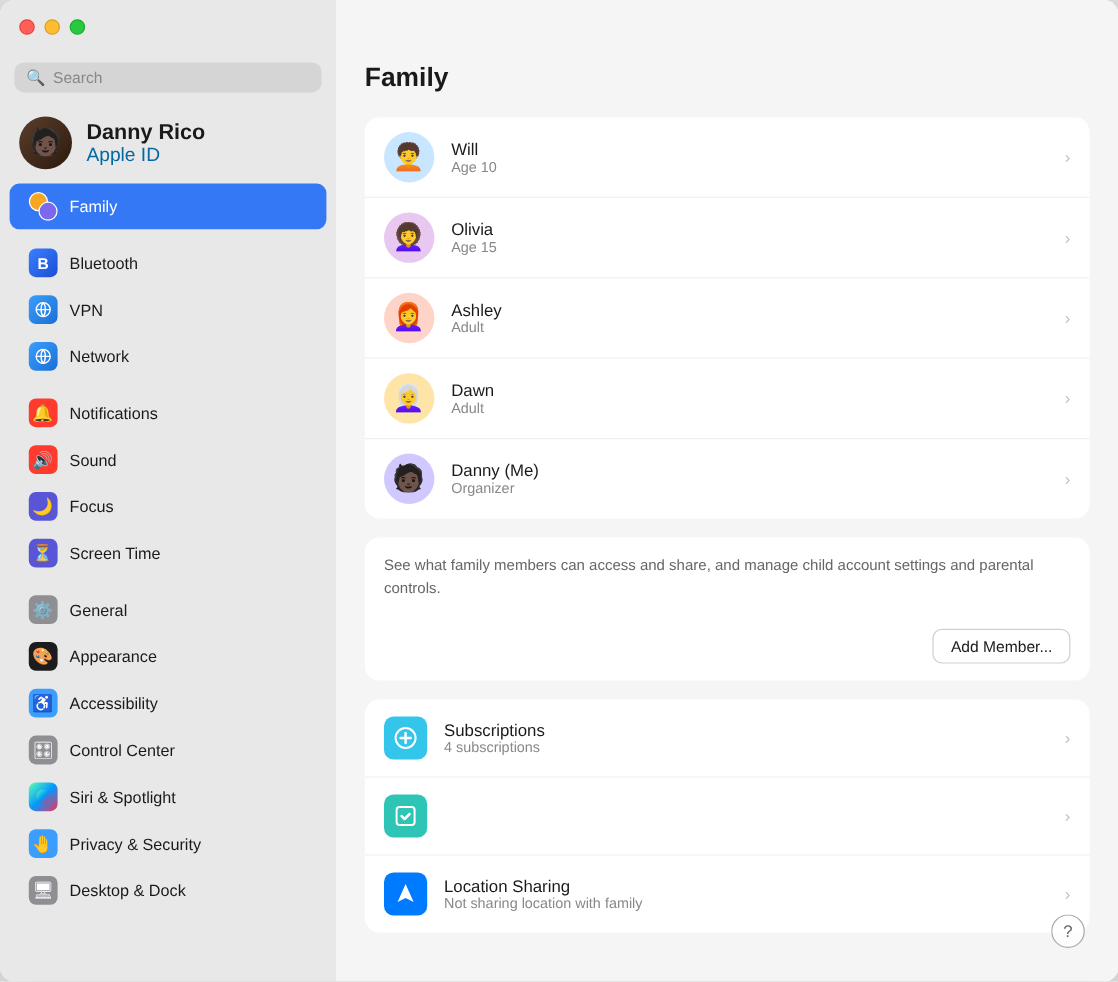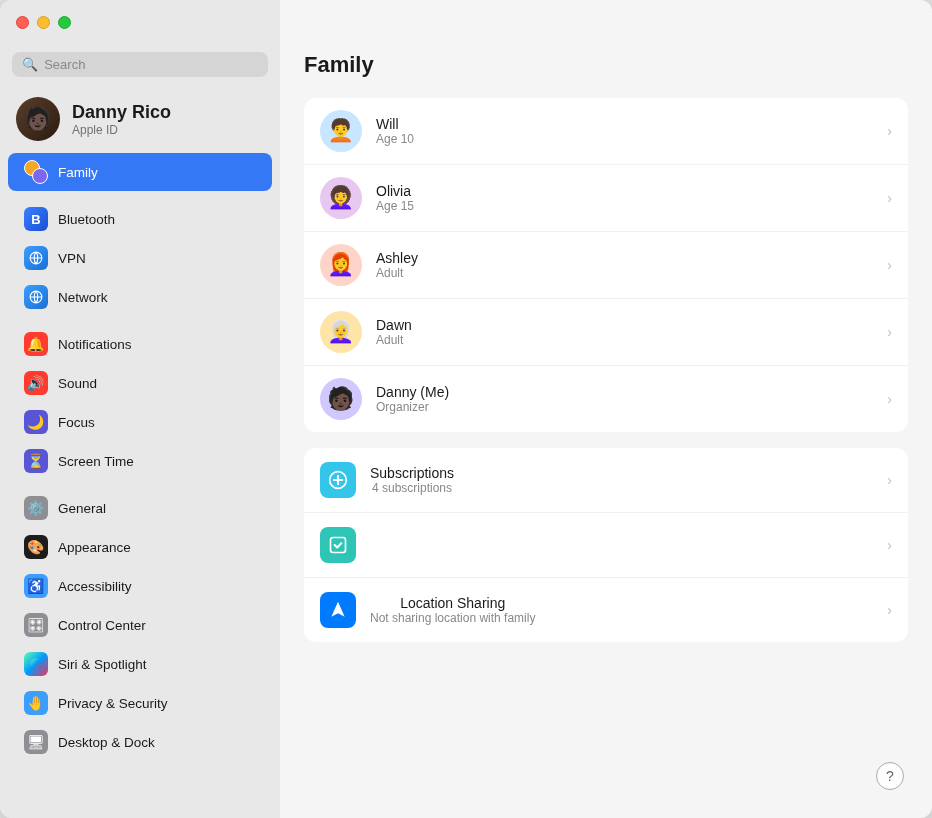--- a/index.html
+++ b/index.html
@@ -90,22 +90,22 @@
       display: flex; align-items: center; justify-content: center;
       font-size: 22px;
       overflow: hidden;
     }
     .profile-info .name {
       font-size: 18px;
       font-weight: 600;
       color: #1a1a1a;
     }
     .profile-info .subtitle {
-      font-size: 12px;
-      color: #737373;
+      font-size: 16px;
+      color: #0369a1;
     }
 
     .sidebar-item {
       display: flex;
       align-items: center;
       gap: 10px;
       padding: 7px 16px;
       border-radius: 8px;
       margin: 0 8px 1px;
       cursor: pointer;
@@ -247,21 +247,20 @@
     }
 
     
     .service-row {
       display: flex;
       align-items: center;
       padding: 14px 16px;
       border-bottom: 1px solid #f0f0f0;
       cursor: pointer;
       gap: 14px;
-      text-align: center;
     }
     .service-row:last-child { border-bottom: none; }
 
     .service-icon {
       width: 36px; height: 36px;
       border-radius: 8px;
       display: flex; align-items: center; justify-content: center;
       font-size: 18px;
       flex-shrink: 0;
     }
@@ -482,20 +481,27 @@
         <div class="member-row">
           <div class="member-avatar av-danny">🧑🏿</div>
           <div class="member-info">
             <div class="member-name">Danny (Me)</div>
             <div class="member-role">Organizer</div>
           </div>
           <span class="chevron">›</span>
         </div>
       </div>
 
+      <div class="card">
+        <div class="family-description">See what family members can access and share, and manage child
+account settings and parental controls.</div>
+        <div class="add-member-row">
+          <button class="add-member-btn">Add Member...</button>
+        </div>
+      </div>
 
       <div class="card">
 
         <div class="service-row">
           <div class="service-icon si-subscriptions">
             <svg width="20" height="20" viewBox="0 0 24 24" fill="white">
               <circle cx="12" cy="12" r="10" stroke="white" stroke-width="2" fill="none"></circle>
               <path d="M12 7v10M7 12h10" stroke="white" stroke-width="2.5" stroke-linecap="round"></path>
             </svg>
           </div>

